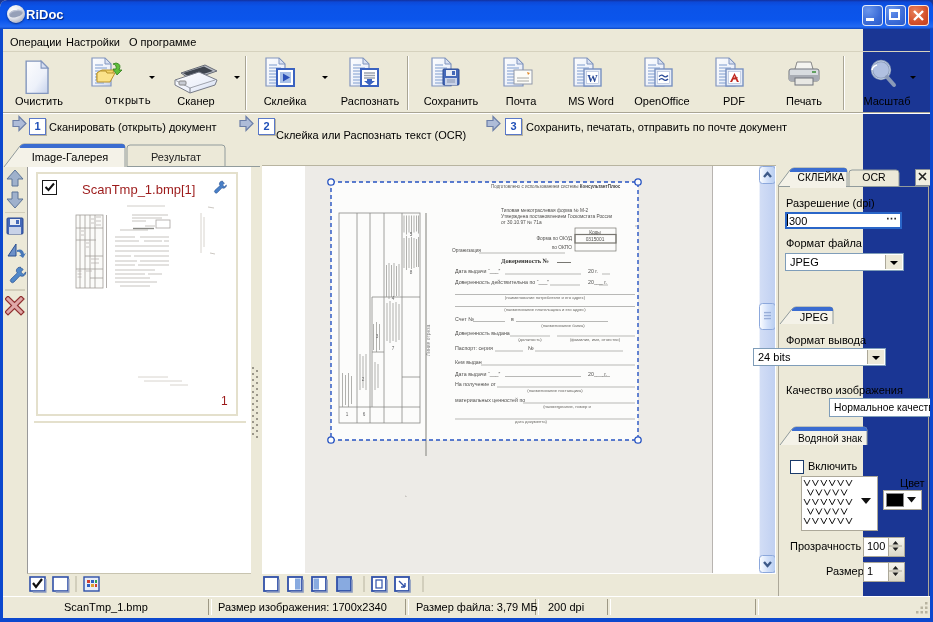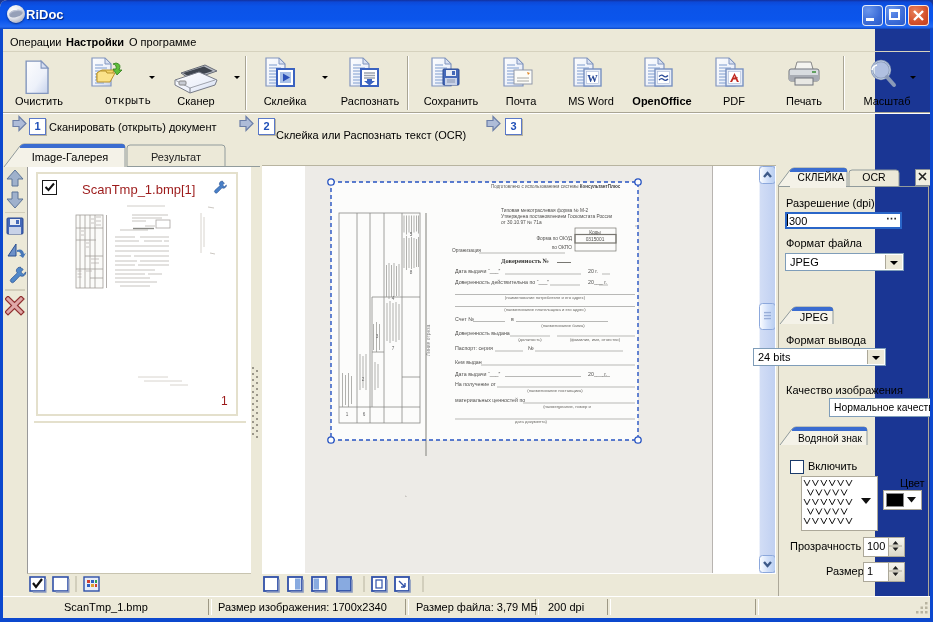--- a/index.html
+++ b/index.html
@@ -1,16 +1,16 @@
 <!DOCTYPE html>
 <html><head><meta charset="utf-8">
 <style>
 html,body{margin:0;padding:0;}
 body{width:933px;height:622px;overflow:hidden;font-family:"Liberation Sans",sans-serif;background:#1A3694;}
-#win{position:absolute;left:0;top:0;width:863px;height:622px;background:#ECE9D8;border-radius:7px 7px 0 0;padding-left:12px;}
+#win{position:absolute;left:0;top:0;width:863px;height:622px;background:#ECE9D8;border-radius:7px 7px 0 0;}
 .abs{position:absolute;}
 
 #tbar{left:0;top:0;width:933px;height:29px;border-radius:7px 7px 0 0;
  background:linear-gradient(180deg,#12309E 0%,#0D49D8 7%,#0B53E8 22%,#0B55EC 68%,#1E66F2 88%,#2268F2 93%,#0C46C0 100%);}
 #bl{left:0;top:29px;width:3px;height:589px;background:#0C48CE;}
 #br{left:930px;top:29px;width:3px;height:589px;background:#0C48CE;}
 #bb{left:0;top:618px;width:933px;height:4px;background:#0C48CE;}
 .tbtn{top:5px;width:21px;height:21px;border-radius:4px;box-shadow:inset 0 0 0 1px rgba(255,255,255,.85);}
 .tmin,.tmax{background:radial-gradient(circle at 30% 25%,#6A96EC 0%,#3C6CD8 55%,#2857C4 100%);}
 .tclose{background:radial-gradient(circle at 35% 30%,#E8825C 0%,#D4512B 55%,#BE3A1A 100%);}
@@ -51,21 +51,21 @@
     </div>
  <div class="abs tbtn tmax" style="left:885px;">
       <div class="abs" style="left:4px;top:4px;width:11px;height:11px;border:2px solid #fff;border-top-width:3px;box-sizing:border-box;"></div>
     </div>
  <div class="abs tbtn tclose" style="left:908px;">
    <svg width="21" height="21">
         <path d="M6 6 L15 15 M15 6 L6 15" stroke="#fff" stroke-width="2.4"></path>
       </svg></div>
 
  <div class="abs t f11" style="left:10px;top:36px;">Операции</div>
- <div class="abs t f11" style="left:66px;top:36px;font-weight:bold;">Настройки</div>
+ <div class="abs t f11" style="left:66px;top:36px;">Настройки</div>
  <div class="abs t f11" style="left:129px;top:36px;">О программе</div>
  <div class="abs" style="left:3px;top:51px;width:927px;height:1px;background:#D6D2BE;"></div>
 
  <div class="abs" id="toolbar">
   <svg class="abs" style="left:0;top:0;width:927px;height:60px;">
    <defs>
     <linearGradient id="pg" x1="0" y1="0" x2="1" y2="1">
      <stop offset="0" stop-color="#FDFDFE"></stop>
             <stop offset=".6" stop-color="#EDF1FA"></stop>
             <stop offset="1" stop-color="#C6D2EC"></stop>
@@ -172,21 +172,21 @@
    </g>
   </svg>
   <div class="abs tblbl t" style="left:8px;width:56px;">Очистить</div>
   <div class="abs tblbl t" style="left:98px;width:54px;font-family:Liberation Mono, monospace;">Открыть</div>
   <div class="abs tblbl t" style="left:168px;width:50px;">Сканер</div>
   <div class="abs tblbl t" style="left:257px;width:50px;">Склейка</div>
   <div class="abs tblbl t" style="left:334px;width:66px;">Распознать</div>
   <div class="abs tblbl t" style="left:417px;width:62px;">Сохранить</div>
   <div class="abs tblbl t" style="left:497px;width:42px;">Почта</div>
   <div class="abs tblbl t" style="left:561px;width:54px;">MS Word</div>
-  <div class="abs tblbl t" style="left:626px;width:66px;font-weight:bold;">OpenOffice</div>
+  <div class="abs tblbl t" style="left:626px;width:66px;">OpenOffice</div>
   <div class="abs tblbl t" style="left:716px;width:30px;">PDF</div>
   <div class="abs tblbl t" style="left:778px;width:46px;">Печать</div>
   <div class="abs tblbl t" style="left:856px;width:56px;">Масштаб</div>
   <div class="abs darr" style="left:146px;top:23px;"></div>
   <div class="abs darr" style="left:231px;top:23px;"></div>
   <div class="abs darr" style="left:319px;top:23px;"></div>
   <div class="abs darr" style="left:907px;top:23px;"></div>
   <div class="abs tsep" style="left:242px;"></div>
   <div class="abs tsep" style="left:404px;"></div>
   <div class="abs tsep" style="left:840px;"></div>
@@ -202,20 +202,21 @@
       </defs>
   <use href="#sarr" transform="translate(13,2)"></use>
   <use href="#sarr" transform="translate(240,2)"></use>
   <use href="#sarr" transform="translate(487,2)"></use>
  </svg>
  <div class="abs stepnum" style="left:29px;">1</div>
  <div class="abs stepnum" style="left:258px;">2</div>
  <div class="abs stepnum" style="left:505px;">3</div>
  <div class="abs steptxt t" style="left:49px;">Сканировать (открыть) документ</div>
  <div class="abs steptxt t" style="left:276px;margin-top:8px;">Склейка или Распознать текст (OCR)</div>
+ <div class="abs steptxt t" style="left:526px;">Сохранить, печатать, отправить по почте документ</div>
 
  <svg class="abs" style="left:0;top:140px;width:260px;height:28px;">
   <path d="M4 27 L20 6 q1.5 -2 4 -2 h98 q3 0 3 3 v20" fill="#F4F2E8" stroke="#919B9C"></path>
   <path d="M20 6.5 q1.5 -2.5 4 -2.5 h98 q3 0 3 3 v1 h-105 z" fill="#3A6CD0"></path>
   <path d="M127 27 v-19 q0 -3 3 -3 h92 q3 0 3 3 v19" fill="#ECE9D8" stroke="#919B9C"></path>
   <path d="M127 26.5 h133" stroke="#919B9C"></path>
   <text x="70" y="20.5" font-size="11" text-anchor="middle">Image-Галерея</text>
   <text x="176" y="20.5" font-size="11" text-anchor="middle" fill="#222">Результат</text>
  </svg>
 

